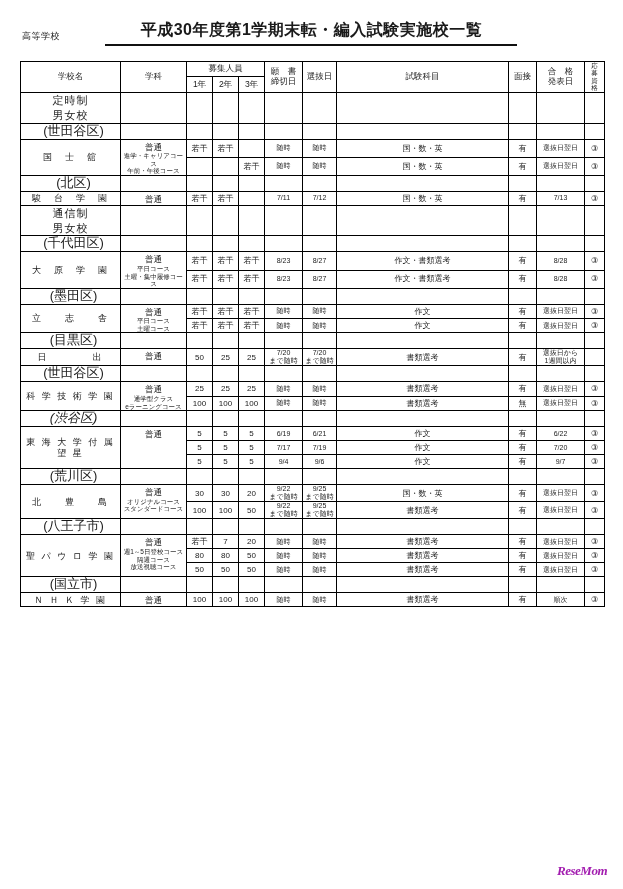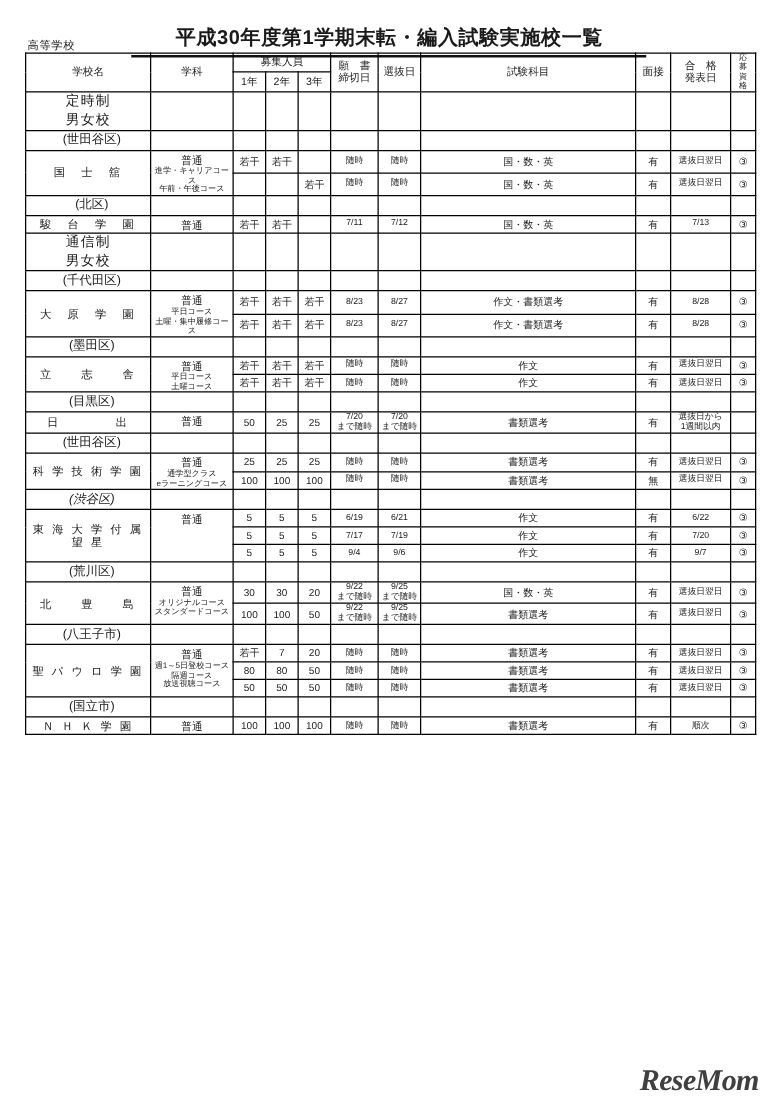--- a/index.html
+++ b/index.html
@@ -16,21 +16,21 @@
     position:absolute;left:22px;top:30px;font-size:9px;letter-spacing:0.5px;
   }
   .doc-title{
     position:absolute;left:0;top:20px;width:623px;text-align:center;
     font-size:16px;font-weight:bold;letter-spacing:0.5px;
   }
   .title-rule{
     position:absolute;left:105px;top:44px;width:412px;height:2px;background:#111;
   }
   table.main{
-    position:absolute;left:20px;top:42px;
+    position:absolute;left:20px;top:61px;
     width:584px;
     border-collapse:collapse;
     table-layout:fixed;
     font-size:8px;
   }
   table.main th, table.main td{
     border:1px solid #000;
     padding:0;
     vertical-align:middle;
     text-align:center;
@@ -52,38 +52,38 @@
   .hdr-qual{width:20px;}
 
   td.school{
     text-align:left;
     padding-left:6px;
     font-size:9px;
     letter-spacing:2px;
     margin-top:12px;
   }
   td.school.ward{
-    font-size:10px;letter-spacing:0;padding-left:6px;
+    font-size:13px;letter-spacing:0;padding-left:6px;
   }
   td.school.section{
     font-size:11px;font-weight:normal;letter-spacing:1px;line-height:1.35;
   }
   td.dept{font-size:8.5px;}
   td.dept .sub{font-size:6.5px;letter-spacing:0;display:block;}
   td.subj{text-align:left;padding-left:6px;font-size:8px;}
   td.small{font-size:7px;line-height:1.1;}
   td.num{font-size:8px;}
   .multi span{display:block;}
   .tiny{font-size:6.5px;}
   .footnote{
     position:absolute;left:22px;bottom:18px;font-size:8px;
   }
   .watermark{
     position:absolute;right:16px;bottom:10px;
-    font-size:24px;color:#404040;font-style:italic;font-weight:bold;
+    font-size:13px;color:#a21caf;font-style:italic;font-weight:bold;
     letter-spacing:-0.5px;
     font-family:"Liberation Serif", serif;
   }
 </style>
 </head>
 <body>
 
 <div class="page">
 
   <div class="top-label">高等学校</div>

